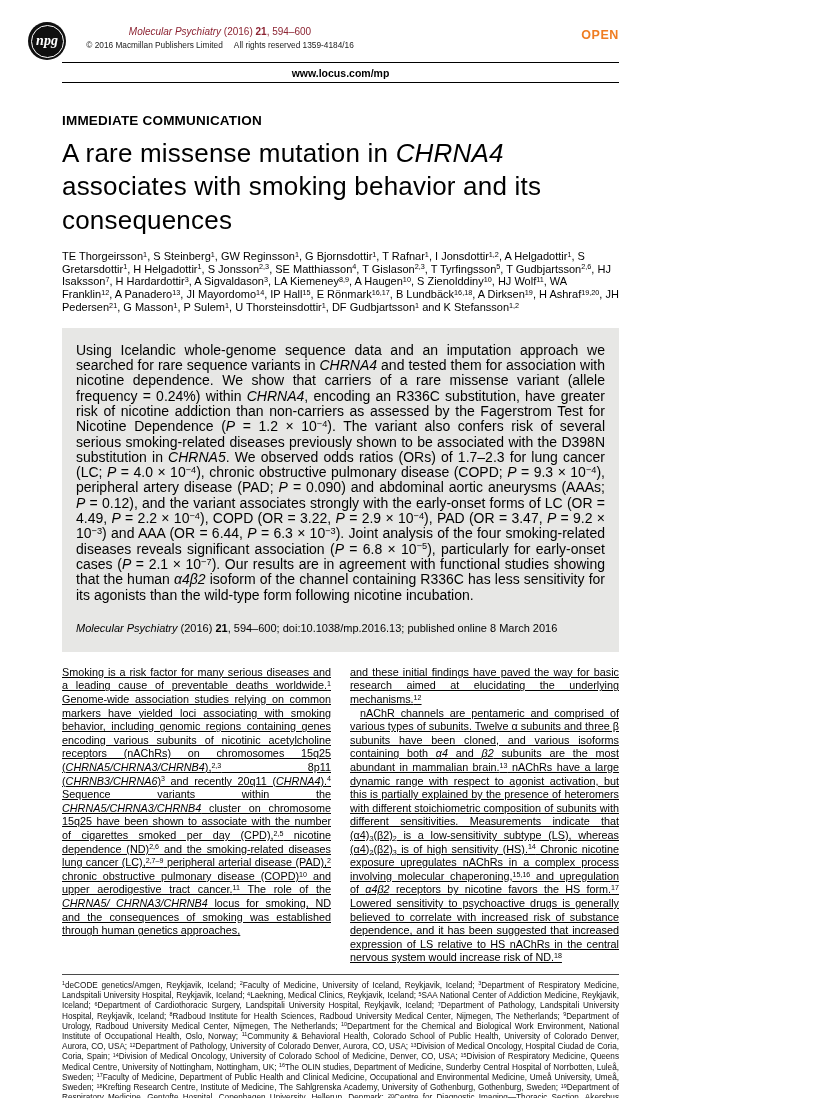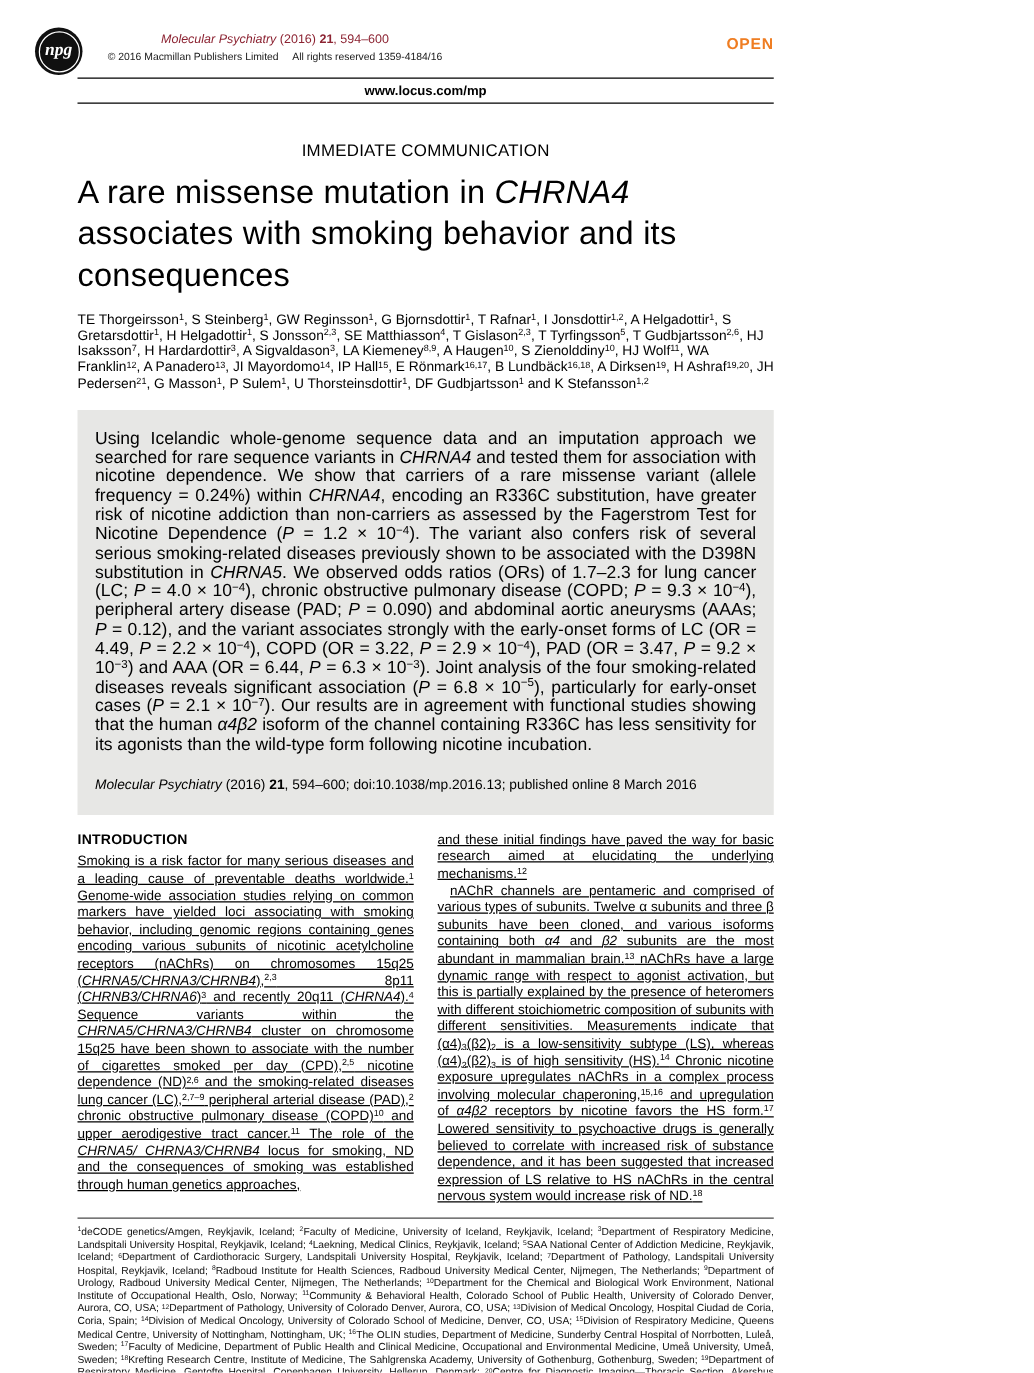--- a/index.html
+++ b/index.html
@@ -17,21 +17,21 @@
     color:#fff;font-family:"Liberation Serif","DejaVu Serif",serif;font-style:italic;font-weight:700;font-size:14px;z-index:1;}
   .cite-block{position:absolute;left:92px;top:26px;width:256px;text-align:center;}
   .cite-journal{font-size:10px;color:#8c2332;}
   .cite-copy{margin-top:3px;font-size:8.3px;color:#1a1a1a;display:flex;justify-content:center;gap:11px;white-space:nowrap;}
   .open-badge{position:absolute;right:62px;top:28px;color:#ef7d22;font-weight:700;font-size:12.5px;letter-spacing:.6px;text-align:center;}
 
   .rule{border-top:1px solid #000;height:0;}
   .rule-top{margin-top:62px;}
   .site-url{text-align:center;font-weight:700;font-size:10.5px;padding:3.5px 0;}
 
-  .article-type{margin:30px 0 0;font-size:13.5px;font-weight:400;letter-spacing:.2px;text-align:center;}
+  .article-type{margin:30px 0 0;font-size:13.5px;font-weight:700;letter-spacing:.2px;}
   .title{margin:9px 0 0;font-family:Liberation Sans, sans-serif;font-weight:400;
     font-size:26px;line-height:1.28;letter-spacing:.2px;}
   .authors{margin:13px 0 0;font-size:11px;line-height:12.8px;}
 
   sup{font-size:.66em;vertical-align:baseline;position:relative;top:-.45em;line-height:0;}
   sub{font-size:.66em;vertical-align:baseline;position:relative;top:.28em;line-height:0;}
 
   .abstract{margin-top:14px;background:#e7e7e5;padding:15px 14px 16px;}
   .abstract-text{font-size:14px;line-height:15.3px;text-align:justify;}
   .abstract-cite{margin-top:18px;font-size:11px;line-height:15px;}
@@ -77,21 +77,20 @@
     <h1 class="title">A rare missense mutation in <i>CHRNA4</i> associates with smoking behavior and its consequences</h1>
     <p class="authors">TE Thorgeirsson<sup>1</sup>, S Steinberg<sup>1</sup>, GW Reginsson<sup>1</sup>, G Bjornsdottir<sup>1</sup>, T Rafnar<sup>1</sup>, I Jonsdottir<sup>1,2</sup>, A Helgadottir<sup>1</sup>, S Gretarsdottir<sup>1</sup>, H Helgadottir<sup>1</sup>, S Jonsson<sup>2,3</sup>, SE Matthiasson<sup>4</sup>, T Gislason<sup>2,3</sup>, T Tyrfingsson<sup>5</sup>, T Gudbjartsson<sup>2,6</sup>, HJ Isaksson<sup>7</sup>, H Hardardottir<sup>3</sup>, A Sigvaldason<sup>3</sup>, LA Kiemeney<sup>8,9</sup>, A Haugen<sup>10</sup>, S Zienolddiny<sup>10</sup>, HJ Wolf<sup>11</sup>, WA Franklin<sup>12</sup>, A Panadero<sup>13</sup>, JI Mayordomo<sup>14</sup>, IP Hall<sup>15</sup>, E Rönmark<sup>16,17</sup>, B Lundbäck<sup>16,18</sup>, A Dirksen<sup>19</sup>, H Ashraf<sup>19,20</sup>, JH Pedersen<sup>21</sup>, G Masson<sup>1</sup>, P Sulem<sup>1</sup>, U Thorsteinsdottir<sup>1</sup>, DF Gudbjartsson<sup>1</sup> and K Stefansson<sup>1,2</sup></p>
 
     <div class="abstract">
       <div class="abstract-text">Using Icelandic whole-genome sequence data and an imputation approach we searched for rare sequence variants in <i>CHRNA4</i> and tested them for association with nicotine dependence. We show that carriers of a rare missense variant (allele frequency = 0.24%) within <i>CHRNA4</i>, encoding an R336C substitution, have greater risk of nicotine addiction than non-carriers as assessed by the Fagerstrom Test for Nicotine Dependence (<i>P</i> = 1.2 × 10<sup>−4</sup>). The variant also confers risk of several serious smoking-related diseases previously shown to be associated with the D398N substitution in <i>CHRNA5</i>. We observed odds ratios (ORs) of 1.7–2.3 for lung cancer (LC; <i>P</i> = 4.0 × 10<sup>−4</sup>), chronic obstructive pulmonary disease (COPD; <i>P</i> = 9.3 × 10<sup>−4</sup>), peripheral artery disease (PAD; <i>P</i> = 0.090) and abdominal aortic aneurysms (AAAs; <i>P</i> = 0.12), and the variant associates strongly with the early-onset forms of LC (OR = 4.49, <i>P</i> = 2.2 × 10<sup>−4</sup>), COPD (OR = 3.22, <i>P</i> = 2.9 × 10<sup>−4</sup>), PAD (OR = 3.47, <i>P</i> = 9.2 × 10<sup>−3</sup>) and AAA (OR = 6.44, <i>P</i> = 6.3 × 10<sup>−3</sup>). Joint analysis of the four smoking-related diseases reveals significant association (<i>P</i> = 6.8 × 10<sup>−5</sup>), particularly for early-onset cases (<i>P</i> = 2.1 × 10<sup>−7</sup>). Our results are in agreement with functional studies showing that the human <i>α4β2</i> isoform of the channel containing R336C has less sensitivity for its agonists than the wild-type form following nicotine incubation.</div>
       <div class="abstract-cite"><i>Molecular Psychiatry</i> (2016) <b>21</b>, 594–600; doi:10.1038/mp.2016.13; published online 8 March 2016</div>
     </div>
 
     <div class="columns">
       <div class="col">
-        <h3 class="intro-heading">INTRODUCTION</h3>
         <p>Smoking is a risk factor for many serious diseases and a leading cause of preventable deaths worldwide.<sup>1</sup> Genome-wide association studies relying on common markers have yielded loci associating with smoking behavior, including genomic regions containing genes encoding various subunits of nicotinic acetylcholine receptors (nAChRs) on chromosomes 15q25 (<i>CHRNA5/CHRNA3/CHRNB4</i>),<sup>2,3</sup> 8p11 (<i>CHRNB3/CHRNA6</i>)<sup>3</sup> and recently 20q11 (<i>CHRNA4</i>).<sup>4</sup> Sequence variants within the <i>CHRNA5/CHRNA3/CHRNB4</i> cluster on chromosome 15q25 have been shown to associate with the number of cigarettes smoked per day (CPD),<sup>2,5</sup> nicotine dependence (ND)<sup>2,6</sup> and the smoking-related diseases lung cancer (LC),<sup>2,7–9</sup> peripheral arterial disease (PAD),<sup>2</sup> chronic obstructive pulmonary disease (COPD)<sup>10</sup> and upper aerodigestive tract cancer.<sup>11</sup> The role of the <i>CHRNA5/ CHRNA3/CHRNB4</i> locus for smoking, ND and the consequences of smoking was established through human genetics approaches,</p>
       </div>
       <div class="col">
         <p>and these initial findings have paved the way for basic research aimed at elucidating the underlying mechanisms.<sup>12</sup></p>
         <p class="para-indent">nAChR channels are pentameric and comprised of various types of subunits. Twelve α subunits and three β subunits have been cloned, and various isoforms containing both <i>α4</i> and <i>β2</i> subunits are the most abundant in mammalian brain.<sup>13</sup> nAChRs have a large dynamic range with respect to agonist activation, but this is partially explained by the presence of heteromers with different stoichiometric composition of subunits with different sensitivities. Measurements indicate that (α4)<sub>3</sub>(β2)<sub>2</sub> is a low-sensitivity subtype (LS), whereas (α4)<sub>2</sub>(β2)<sub>3</sub> is of high sensitivity (HS).<sup>14</sup> Chronic nicotine exposure upregulates nAChRs in a complex process involving molecular chaperoning,<sup>15,16</sup> and upregulation of <i>α4β2</i> receptors by nicotine favors the HS form.<sup>17</sup> Lowered sensitivity to psychoactive drugs is generally believed to correlate with increased risk of substance dependence, and it has been suggested that increased expression of LS relative to HS nAChRs in the central nervous system would increase risk of ND.<sup>18</sup></p>
       </div>
     </div>
 
     <div class="foot-rule"></div>
     <div class="footnotes">

